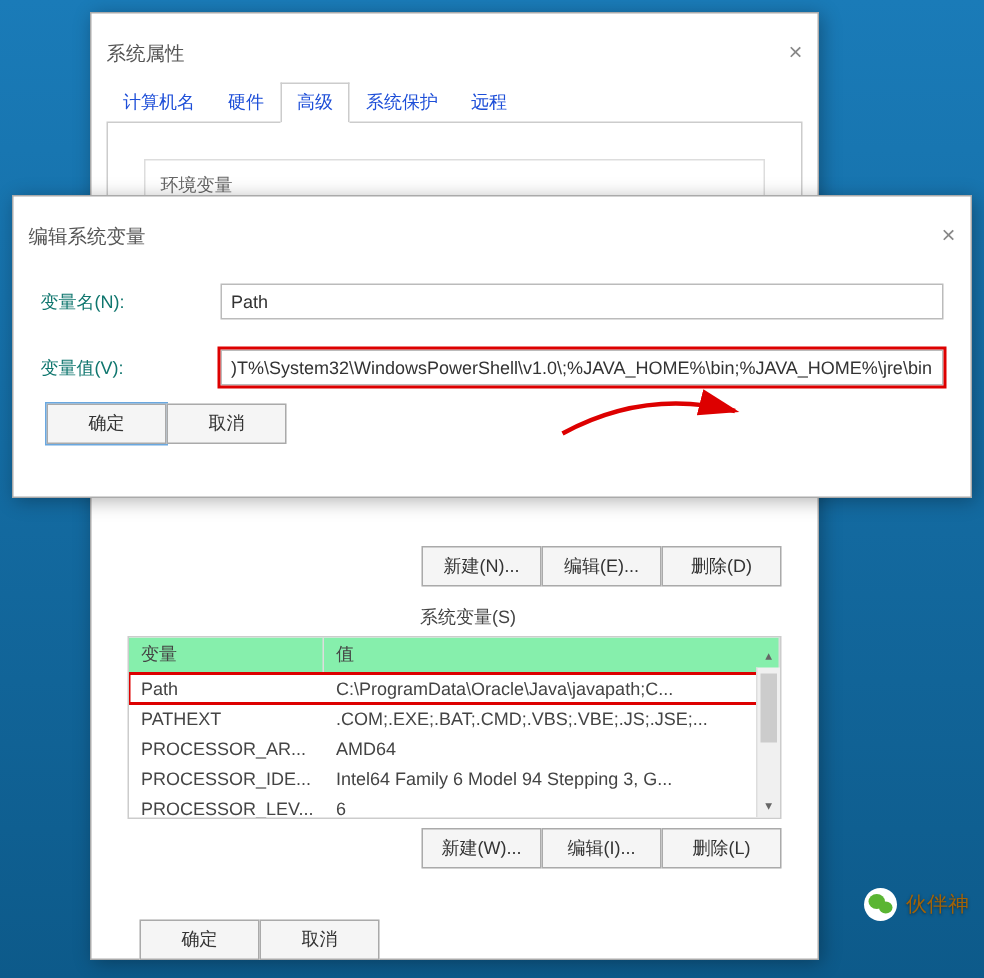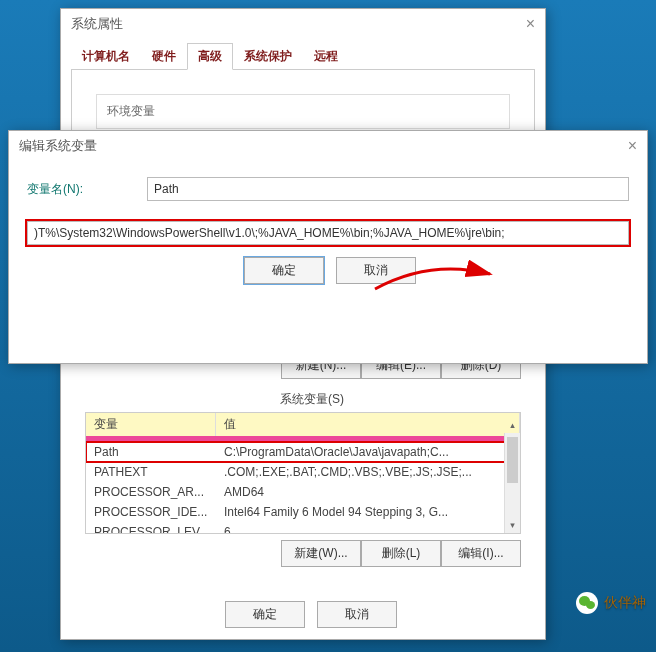--- a/index.html
+++ b/index.html
@@ -17,39 +17,39 @@
     border: 1px solid #aaa;
     box-shadow: 2px 2px 12px rgba(0,0,0,0.3);
   }
   .titlebar {
     height: 30px;
     display: flex; align-items: center;
     padding: 0 10px;
     color: #555;
     font-size: 13px;
     justify-content: space-between;
+    margin-top: 12px;
   }
   .close-x {
     font-size: 16px; color: #888;
     font-family: Arial, sans-serif;
     width: 40px; text-align: right;
     cursor: pointer;
   }
   .tabs {
     display: flex;
     padding: 0 10px;
     margin-top: 4px;
   }
   .tab {
     padding: 4px 10px;
     font-size: 12px;
-    color: #7f1d1d;
+    color: #1d4ed8;
     border: 1px solid transparent;
     cursor: pointer;
-    font-weight: bold;
   }
   .tab.active {
     border: 1px solid #ccc;
     border-bottom: 1px solid #fff;
     background: #fff;
     position: relative; z-index: 2;
   }
   .tab-panel {
     border: 1px solid #ccc;
     margin: -1px 10px 10px 10px;
@@ -61,21 +61,21 @@
     color: #666;
   }
   
   .win-sysprops {
     left: 60px; top: 8px;
     width: 486px; height: 632px;
   }
   
   .win-editvar {
     left: 8px; top: 130px;
-    width: 640px; height: 234px;
+    width: 640px; height: 202px;
     z-index: 10;
   }
   .field-row {
     display: flex; align-items: center;
     padding: 4px 18px;
     margin-top: 12px;
   }
   .field-label {
     width: 120px; color: #0f766e;
     font-size: 12px;
@@ -83,22 +83,21 @@
   .field-input {
     flex: 1;
     border: 1px solid #bbb;
     padding: 4px 6px;
     font-size: 12px;
     font-family: inherit;
     color: #333;
   }
   .highlight-red { outline: 2px solid #d00; }
   .btn-row {
-    display: flex; justify-content: center;
-    gap: 12px;
+    display: flex; justify-content: flex-start;
     padding: 8px 18px 4px 22px;
   }
   .btn {
     min-width: 80px;
     padding: 4px 12px;
     border: 1px solid #aaa;
     background: #f5f5f5;
     font-size: 12px;
     color: #333;
     text-align: center;
@@ -127,22 +126,22 @@
   }
   .table-container {
     margin: 0 14px 6px 14px;
     border: 1px solid #ccc;
     height: 122px;
     overflow: hidden;
     position: relative;
   }
   .table-header {
     display: flex;
-    border-bottom: 6px solid #ec4899;
-    background: #fef9c3;
+    border-bottom: 1px solid #ec4899;
+    background: #86efac;
   }
   .th {
     padding: 3px 8px;
     font-size: 12px;
     color: #444;
     border-right: 1px solid #ddd;
   }
   .th.col1 { width: 130px; }
   .th.col2 { flex: 1; }
   .tbody { }
@@ -259,42 +258,43 @@
       </div>
       <div class="scrollbar-y">
         <div class="scroll-arrow" style="top:-16px">▴</div>
         <div class="scroll-thumb"></div>
         <div class="scroll-arrow" style="bottom:0">▾</div>
       </div>
     </div>
 
     <div class="group-row">
       <div class="btn">新建(W)...</div>
+      <div class="btn">编辑(I)...</div>
       <div class="btn">删除(L)</div>
-      <div class="btn">编辑(I)...</div>
     </div>
 
     <div style="height:14px"></div>
     <div class="btn-row" style="padding-right:6px">
       <div class="btn">确定</div>
       <div class="btn">取消</div>
     </div>
   </div>
 </div>
 
 <div class="window win-editvar">
   <div class="titlebar">
     <span>编辑系统变量</span>
     <span class="close-x">×</span>
   </div>
   <div class="field-row">
     <div class="field-label">变量名(N):</div>
     <input class="field-input" value="Path" style="">
   </div>
   <div class="field-row">
+    <div class="field-label">变量值(V):</div>
     <input class="field-input highlight-red" value=")T%\System32\WindowsPowerShell\v1.0\;%JAVA_HOME%\bin;%JAVA_HOME%\jre\bin;" style="">
   </div>
   <div class="btn-row">
     <div class="btn" style="outline:1px solid #6aa8e0">确定</div>
     <div class="btn">取消</div>
   </div>
 </div>
 
 <svg class="arrow" viewBox="0 0 130 40">
   <defs>

